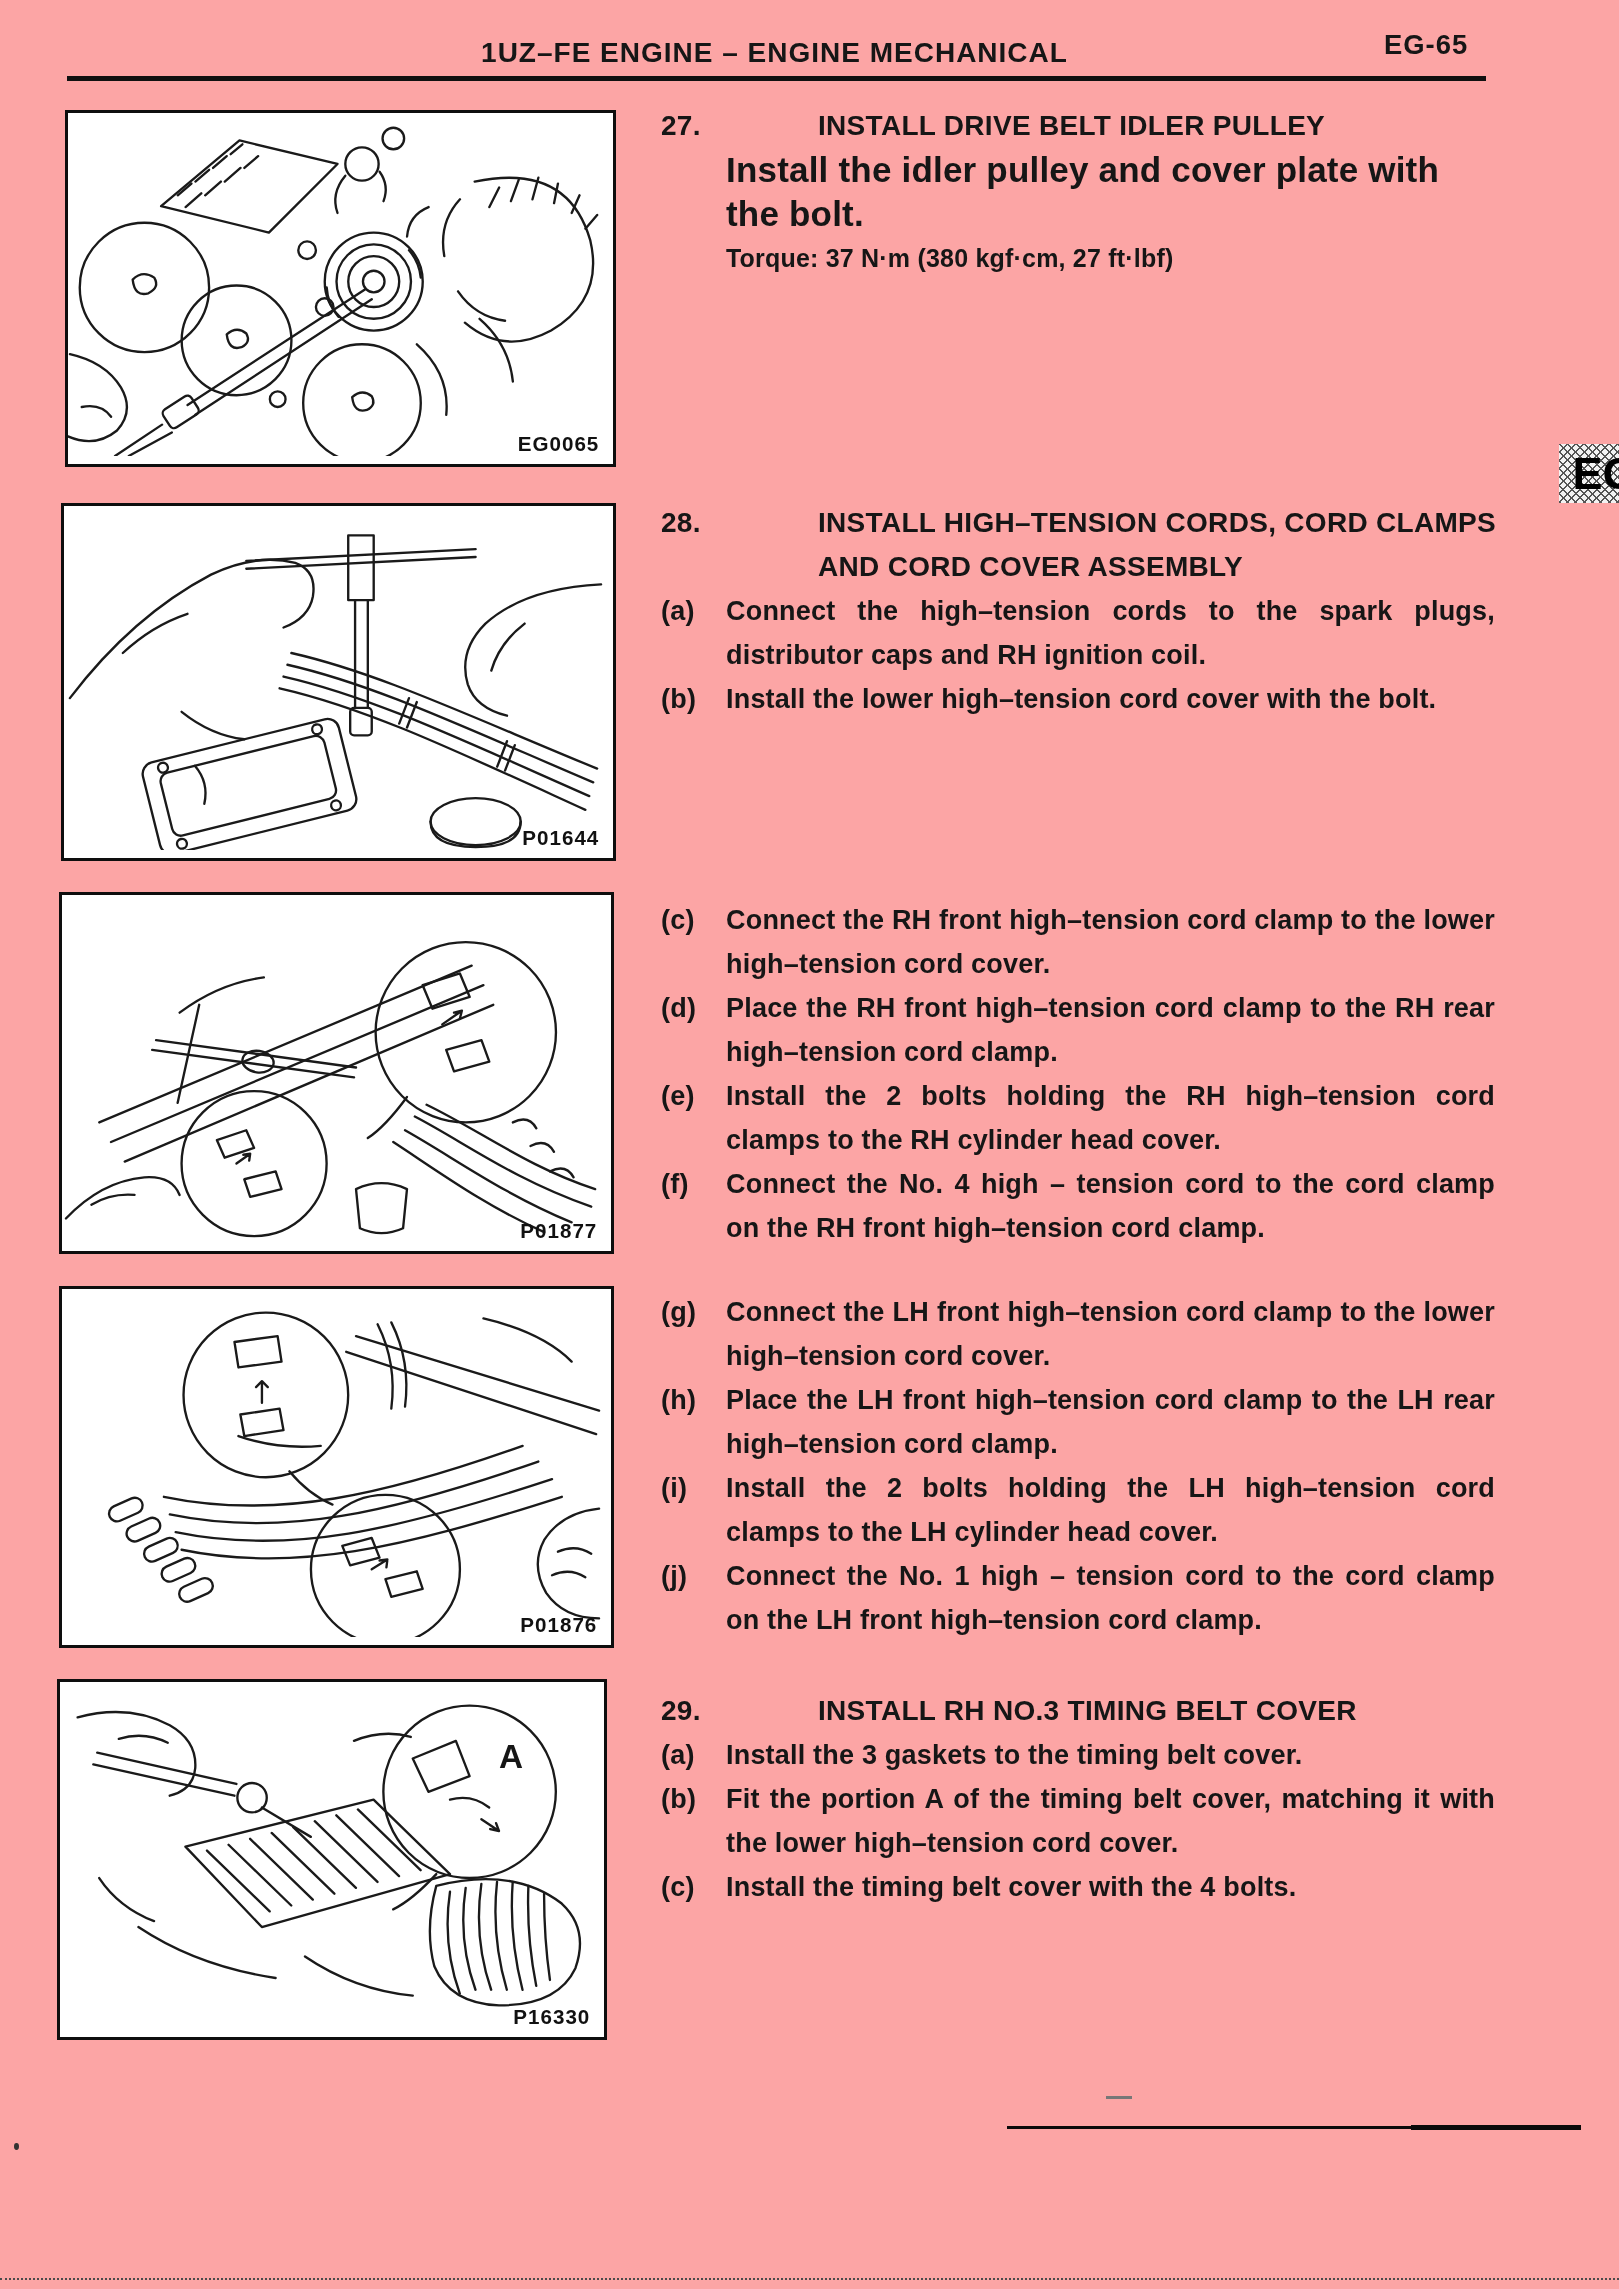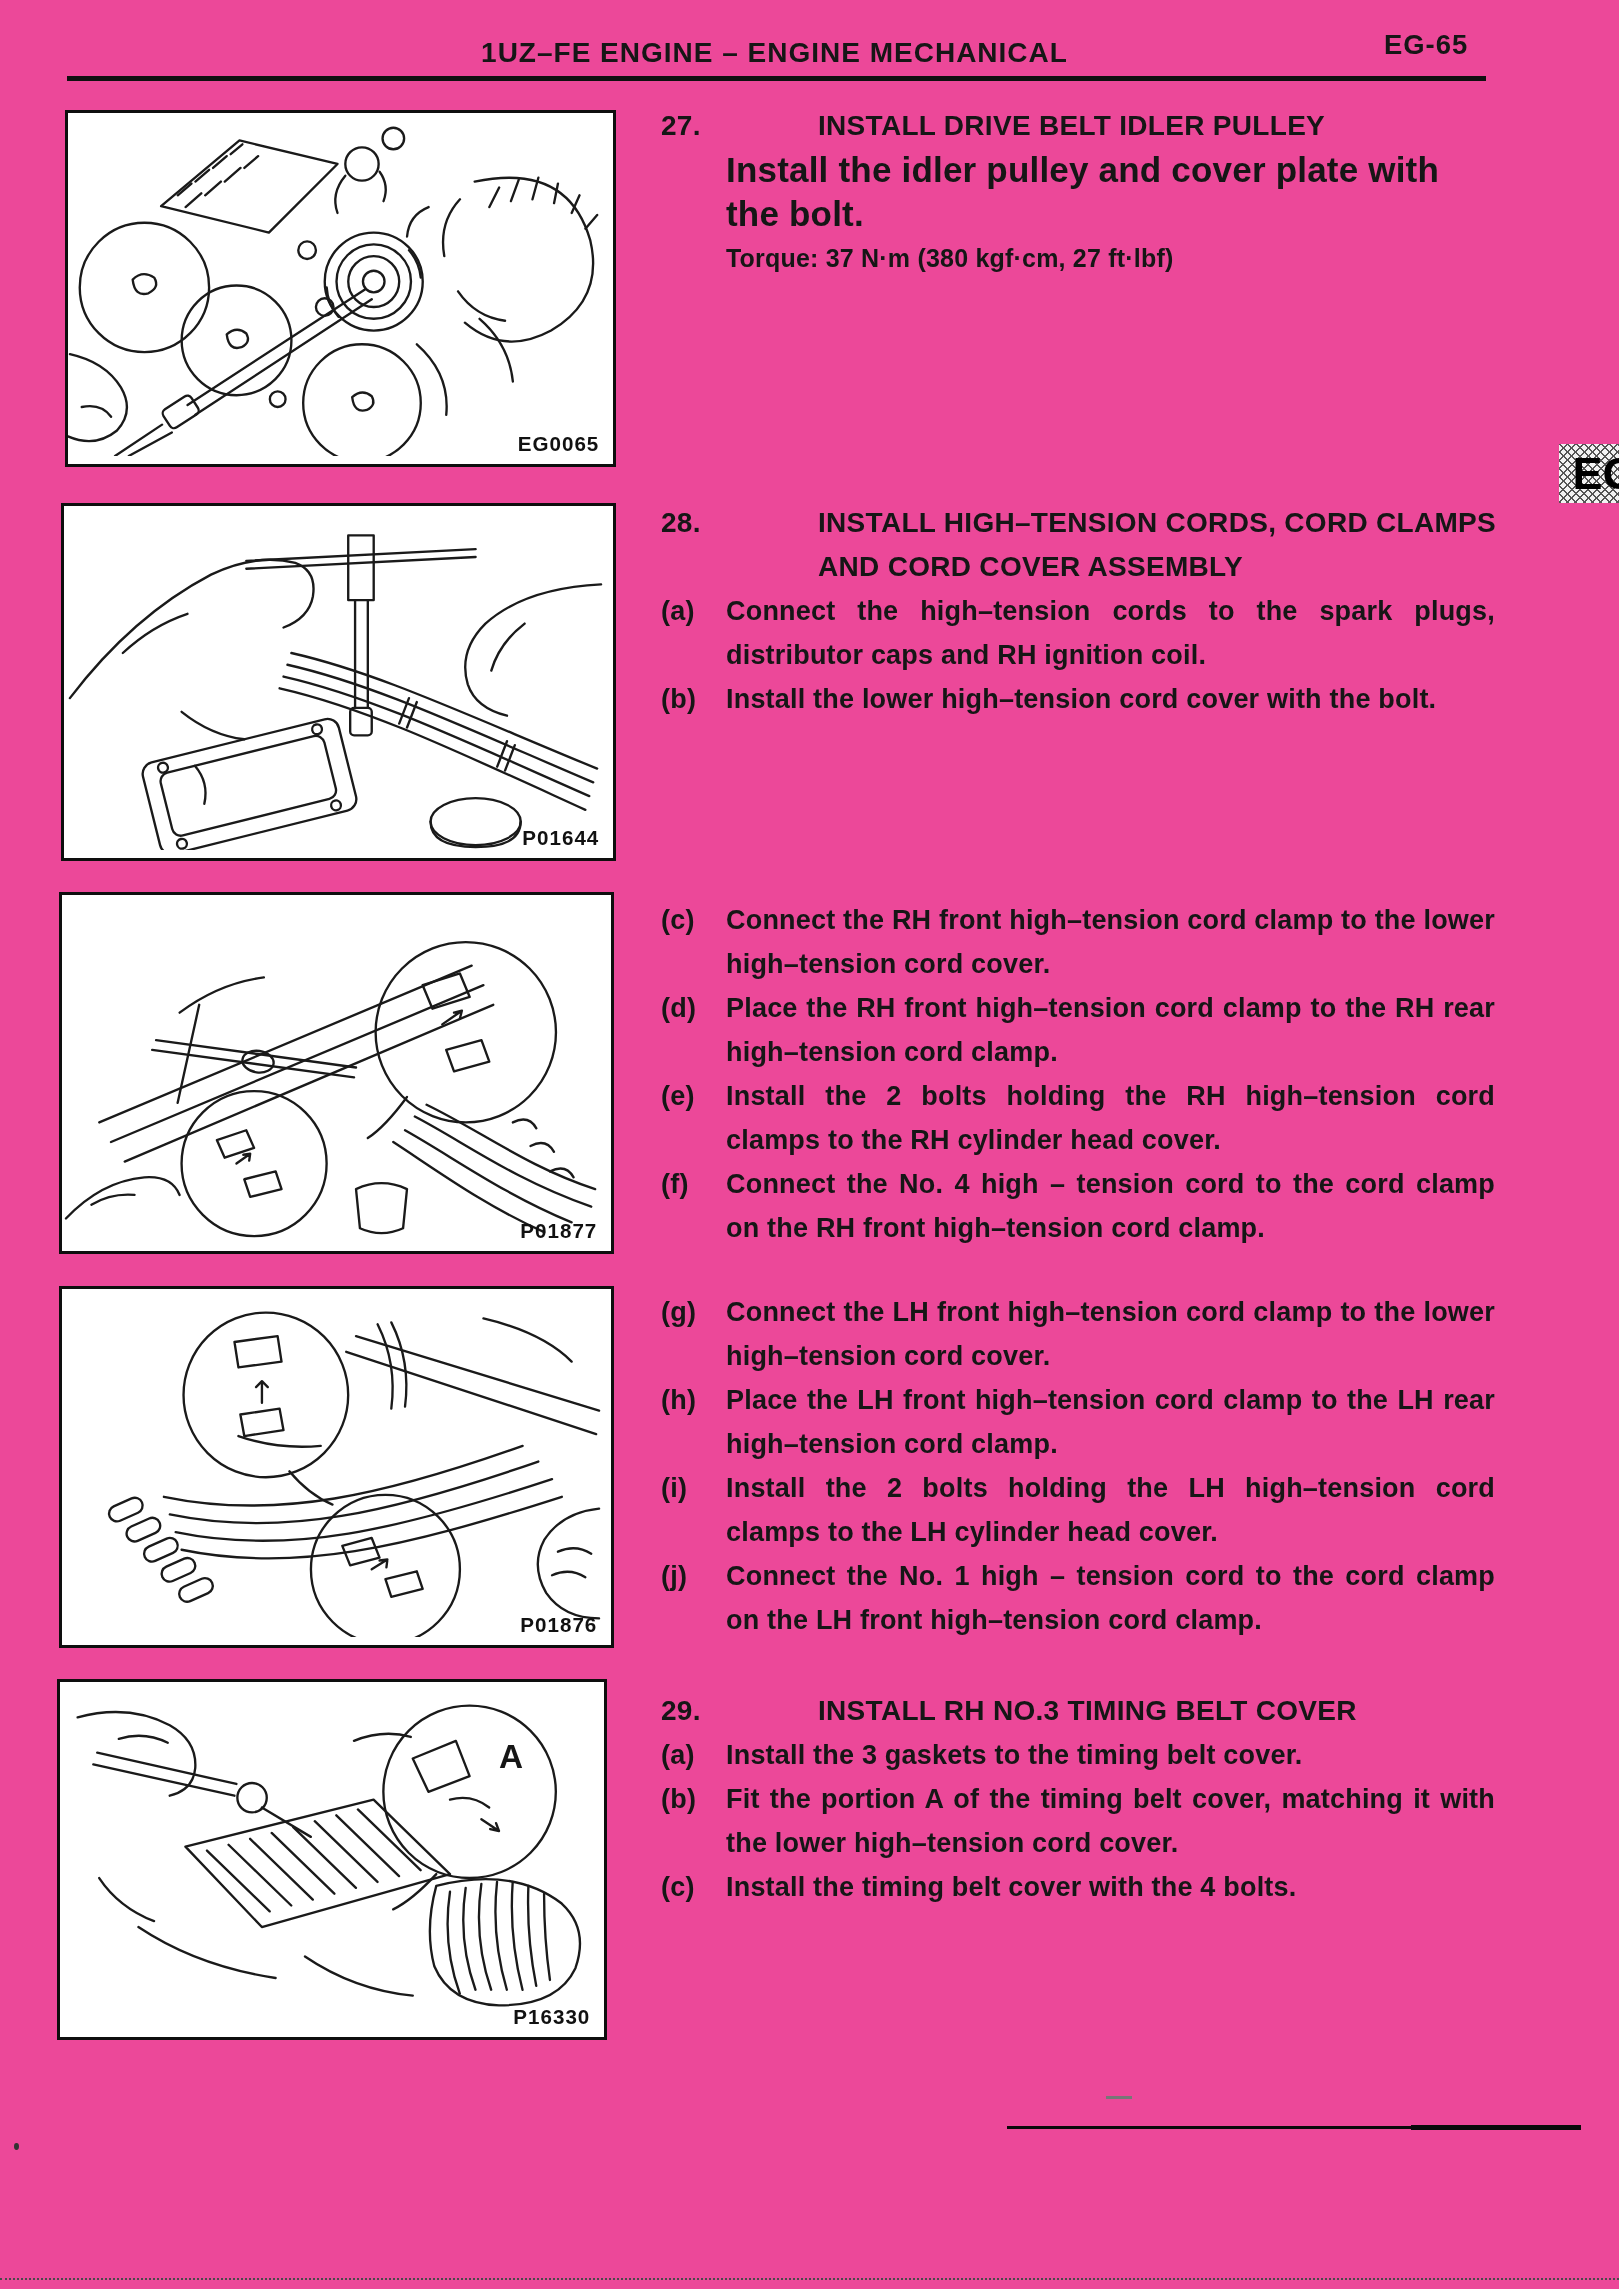--- a/index.html
+++ b/index.html
@@ -1,16 +1,16 @@
 <!DOCTYPE html>
 <html><head>
 <meta charset="utf-8">
 <style>
   html,body{margin:0;padding:0;background:#e8e8e8;}
-  #page{position:relative;width:1619px;height:2290px;background:#ec4899;
+  #page{position:relative;width:1619px;height:2290px;background:#fca5a5;
         font-family:"Liberation Sans",sans-serif;color:#161616;overflow:hidden;}
   
   .hdr-title{position:absolute;left:0;top:37px;width:1549px;text-align:center;
              font-size:28px;font-weight:700;letter-spacing:1px;}
   .hdr-page{position:absolute;left:1384px;top:29px;font-size:27.4px;font-weight:700;letter-spacing:1px;}
   .hdr-rule{position:absolute;left:67px;top:76px;width:1419px;height:4.9px;background:#101010;}
   
   .eg-tab{position:absolute;left:1559px;top:444px;width:92px;height:59px;
           display:flex;align-items:center;justify-content:center;
           font-size:45px;font-weight:700;color:#000;

